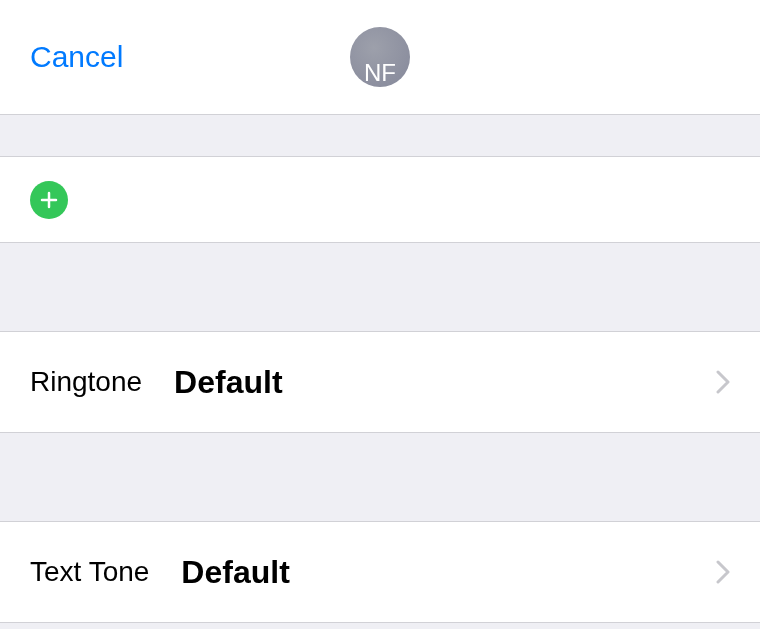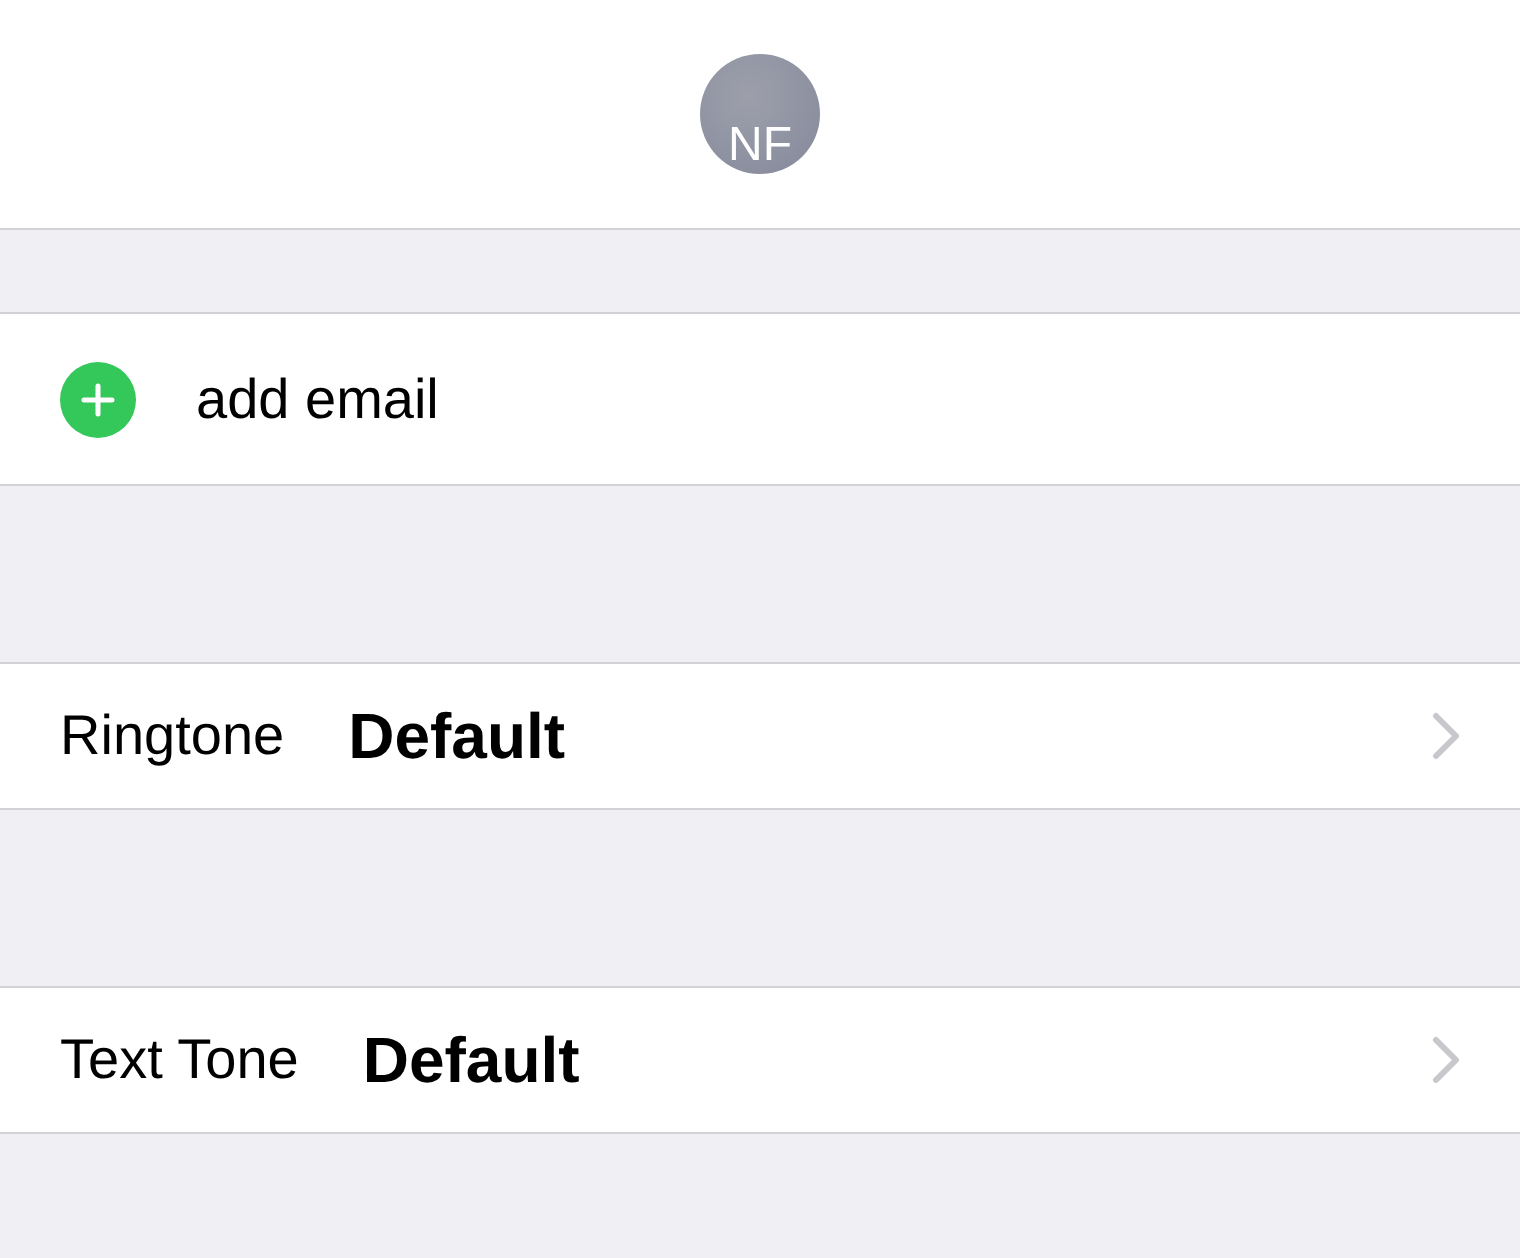--- a/index.html
+++ b/index.html
@@ -89,21 +89,21 @@
     .add-icon svg {
       width: 20px;
       height: 20px;
     }
     .add-email-label {
       font-size: 28px;
       color: #000000;
       font-weight: 400;
     }
     .tone-row {
-      height: 72px;
+      height: 100px;
     }
     .tone-label {
       font-size: 28px;
       color: #000000;
       font-weight: 400;
       margin-right: 32px;
     }
     .tone-value {
       font-size: 32px;
       color: #000000;
@@ -119,34 +119,34 @@
     }
     .chevron svg {
       width: 14px;
       height: 24px;
     }
   </style>
 </head>
 <body>
 
 <div class="header">
+  <span class="cancel-btn">Cancel</span>
   <div class="avatar">
     <span>NF</span>
   </div>
 </div>
 
 <div class="spacer-small"></div>
 
 <div class="row add-email-row">
   <div class="add-icon">
     <svg viewBox="0 0 20 20">
       <path d="M10 3 L10 17 M3 10 L17 10" stroke="#ffffff" stroke-width="2.5" stroke-linecap="round" fill="none"></path>
     </svg>
   </div>
-  <span class="add-email-label">add email</span>
 </div>
 
 <div class="spacer-large"></div>
 
 <div class="row tone-row">
   <span class="tone-label">Ringtone</span>
   <span class="tone-value">Default</span>
   <div class="chevron">
     <svg viewBox="0 0 14 24">
       <path d="M2 2 L12 12 L2 22" stroke="#c7c7cc" stroke-width="3" stroke-linecap="round" stroke-linejoin="round" fill="none"></path>

